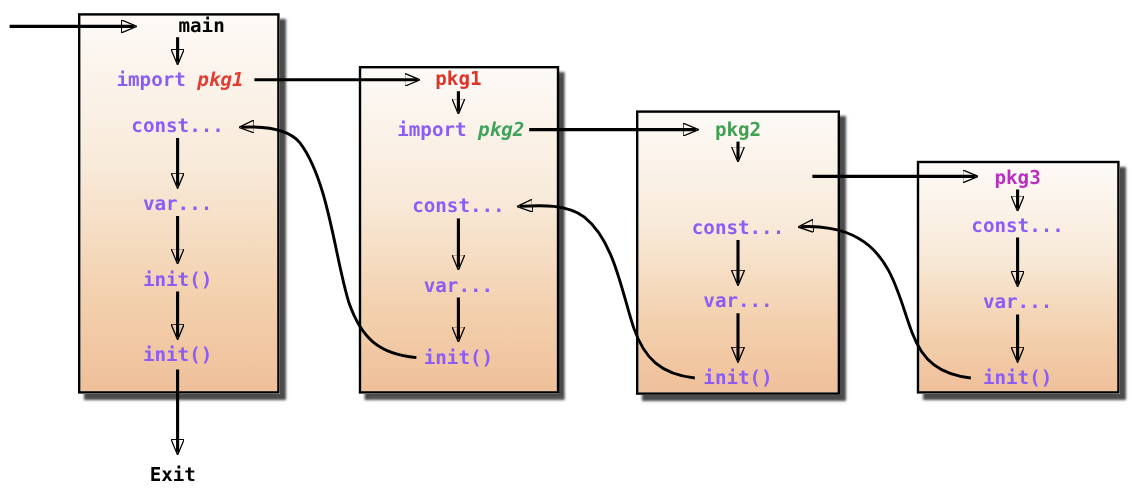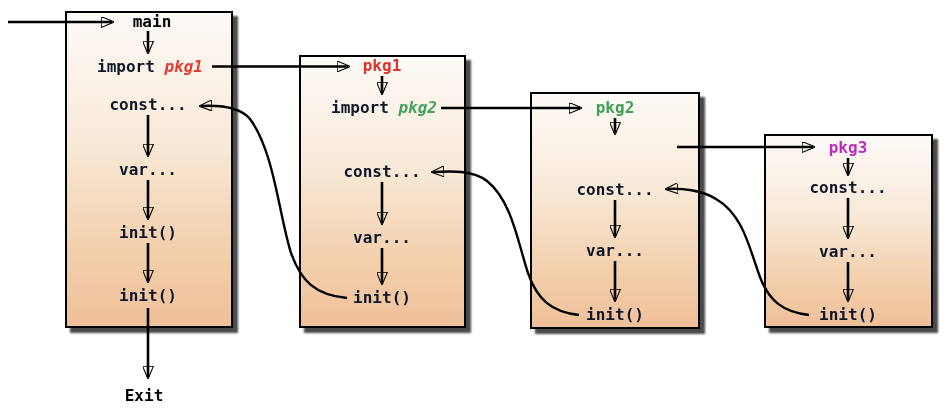--- a/index.html
+++ b/index.html
@@ -15,21 +15,21 @@
     box-shadow:5px 5px 2px #4a4a4a;
   }
   #box-main { left:65px;  top:11px;  width:168px; height:317px; }
   #box-pkg1 { left:299px; top:55px;  width:167px; height:273px; }
   #box-pkg2 { left:530px; top:92px;  width:170px; height:237px; }
   #box-pkg3 { left:764px; top:134px; width:169px; height:194px; }
   .lbl {
     position:absolute; transform:translateX(-50%);
     font-weight:bold; font-size:16px; line-height:16px; white-space:nowrap;
   }
-  .blue   { color:#0f172a; }
+  .blue   { color:#8b5cf6; }
   .t-main { color:#000000; }
   .t-pkg1 { color:#e03228; }
   .t-pkg2 { color:#3fa053; }
   .t-pkg3 { color:#bb2fbf; }
   .i-pkg1 { color:#e23b31; font-style:italic; }
   .i-pkg2 { color:#3fa35c; font-style:italic; }
   .i-pkg3 { color:#c13bc1; font-style:italic; }
   .pkg-name { margin-left:0.6em; }
   .arrows { position:absolute; left:0; top:0; pointer-events:none; }
   .arrows path { stroke:#000000; fill:none; }
@@ -76,21 +76,21 @@
     <path class="flow" d="M848,198 V237" marker-end="url(#ah)"></path>
     <path class="flow" d="M848,262 V300" marker-end="url(#ah)"></path>
 
     <path class="curve" d="M347,298 C315,295 301,281 291,253 C279,215 274,151 250,119 C240,107 221,105 201,106" marker-end="url(#ah)"></path>
     <path class="curve" d="M579,315 C551,312 537,299 528,273 C518,243 512,201 487,181 C473,170 451,171 433,172" marker-end="url(#ah)"></path>
     <path class="curve" d="M809,315 C783,312 769,301 760,277 C750,251 744,215 716,199 C702,190 681,188 667,189" marker-end="url(#ah)"></path>
 
     <path class="flow" d="M148,308 V377" marker-end="url(#ah)"></path>
   </svg>
 
-  <span class="lbl t-main" style="left:132px; top:14px;padding-left:40px;">main</span>
+  <span class="lbl t-main" style="left:148px; top:14px;padding-left:40px;">main</span>
   <span class="lbl" style="left:150px; top:59px;"><span class="blue">import</span><span class="i-pkg1 pkg-name">pkg1</span></span>
   <span class="lbl blue" style="left:148px; top:97px;">const...</span>
   <span class="lbl blue" style="left:148px; top:162px;">var...</span>
   <span class="lbl blue" style="left:148px; top:225px;">init()</span>
   <span class="lbl blue" style="left:148px; top:288px;">init()</span>
 
   <span class="lbl t-pkg1" style="left:382px; top:58px;">pkg1</span>
   <span class="lbl" style="left:384px; top:100px;"><span class="blue">import</span><span class="i-pkg2 pkg-name">pkg2</span></span>
   <span class="lbl blue" style="left:382px; top:164px;">const...</span>
   <span class="lbl blue" style="left:382px; top:230px;">var...</span>

